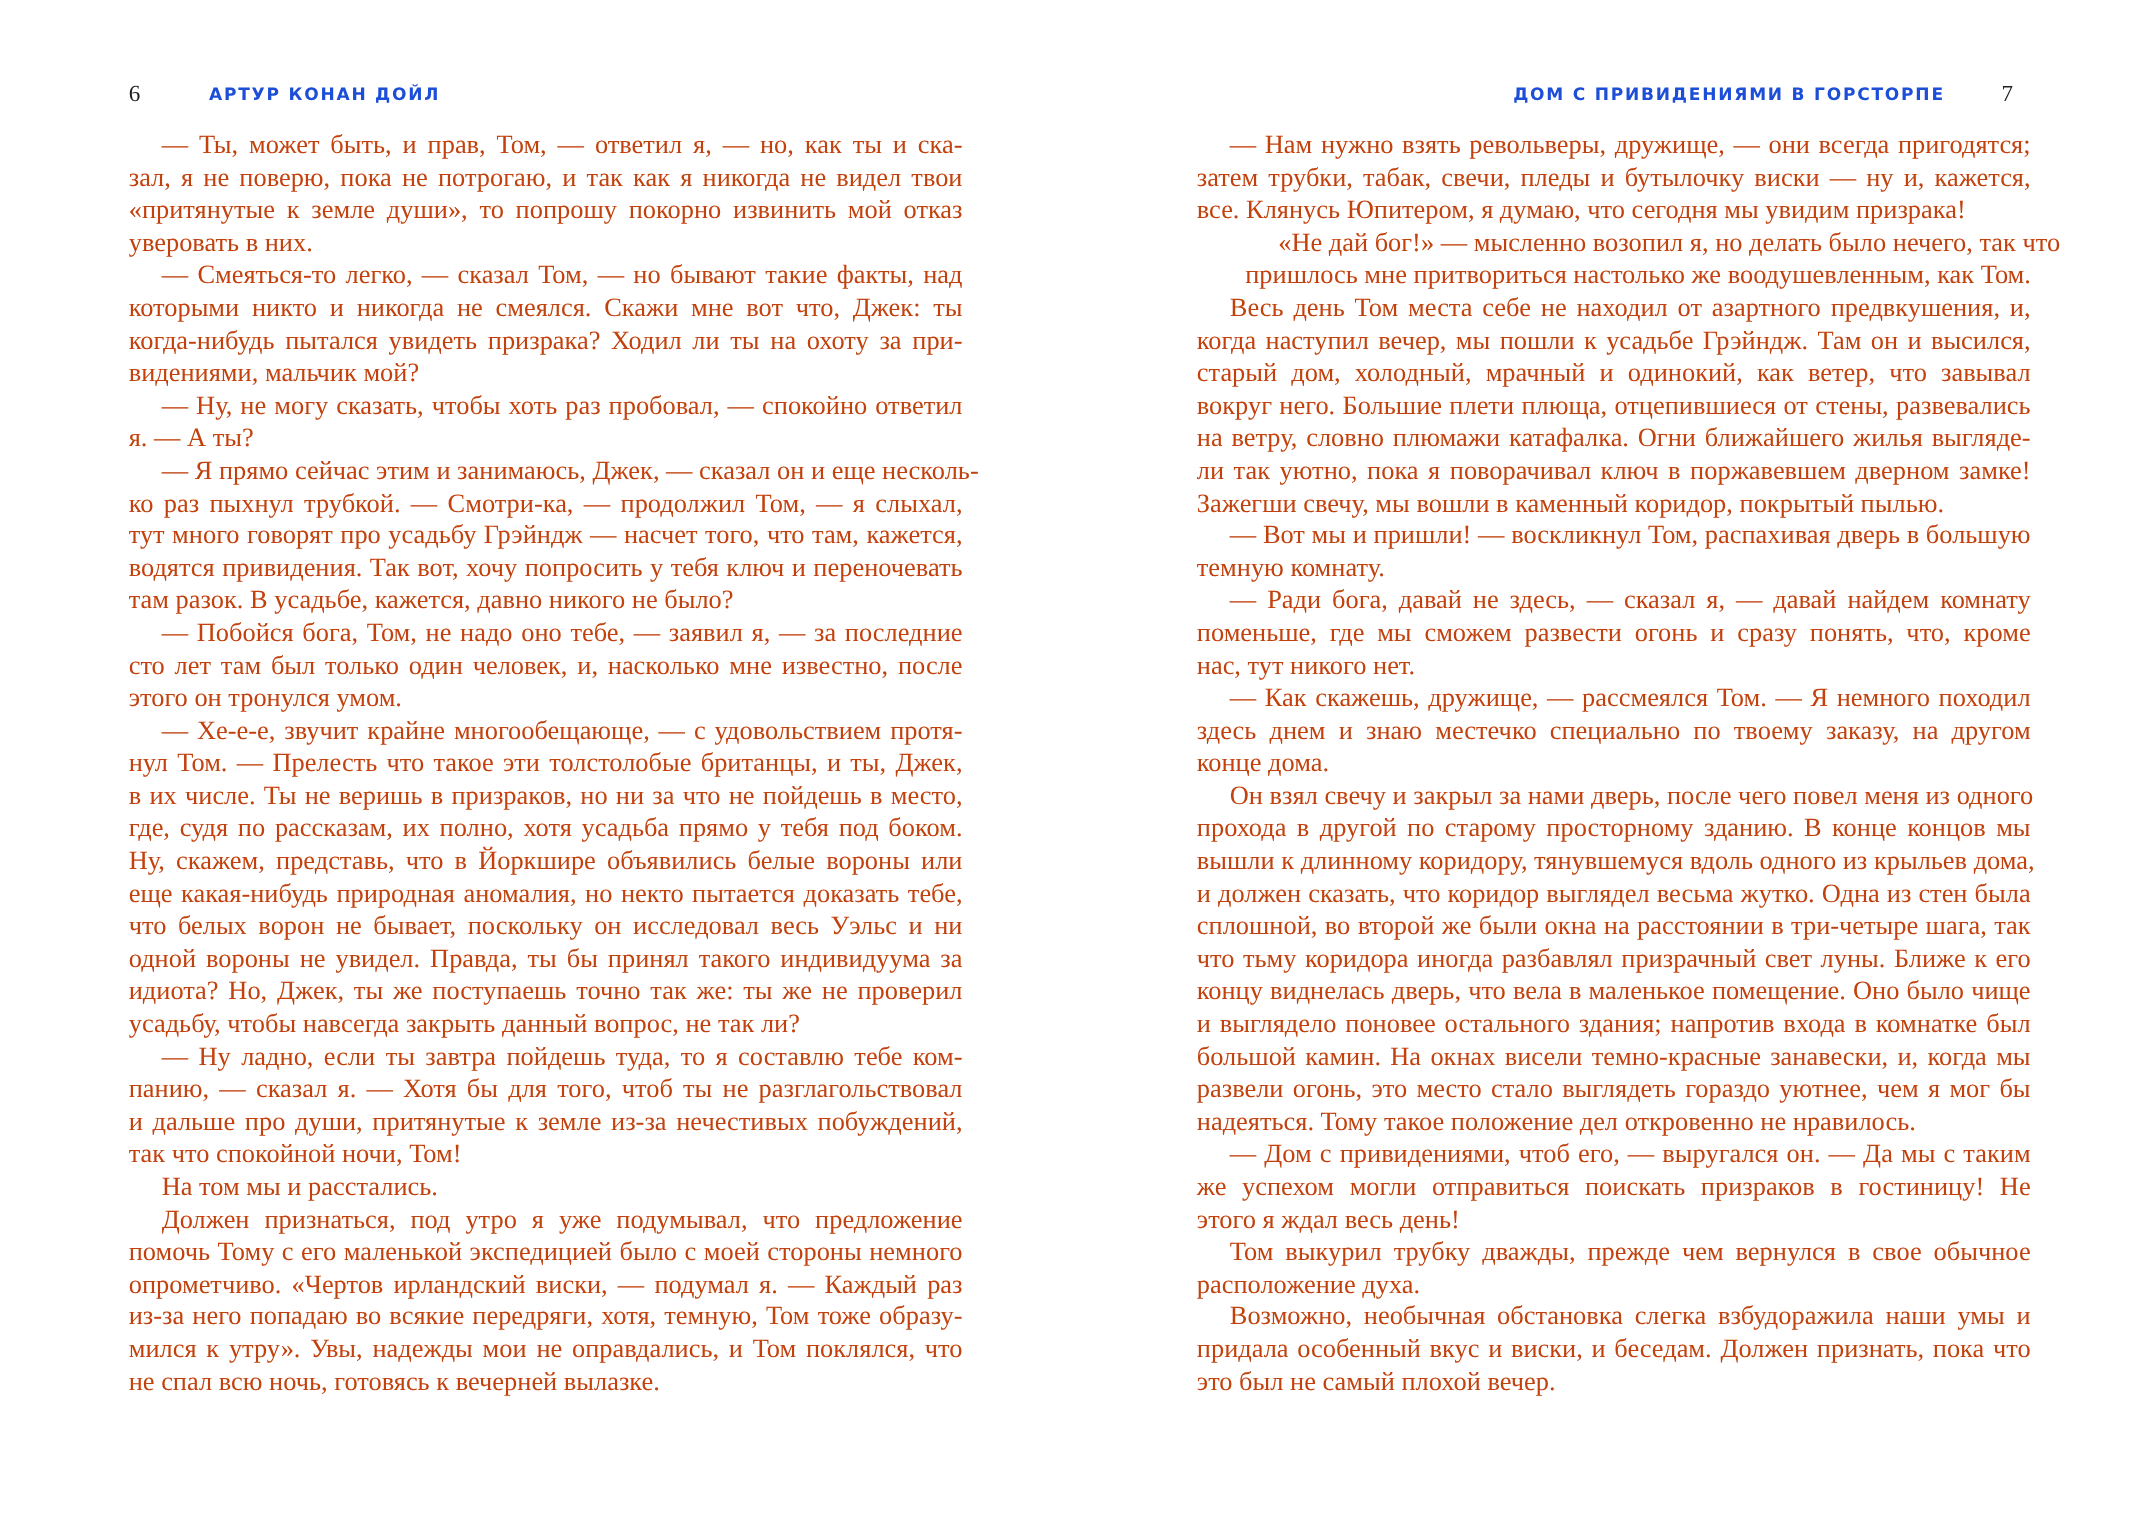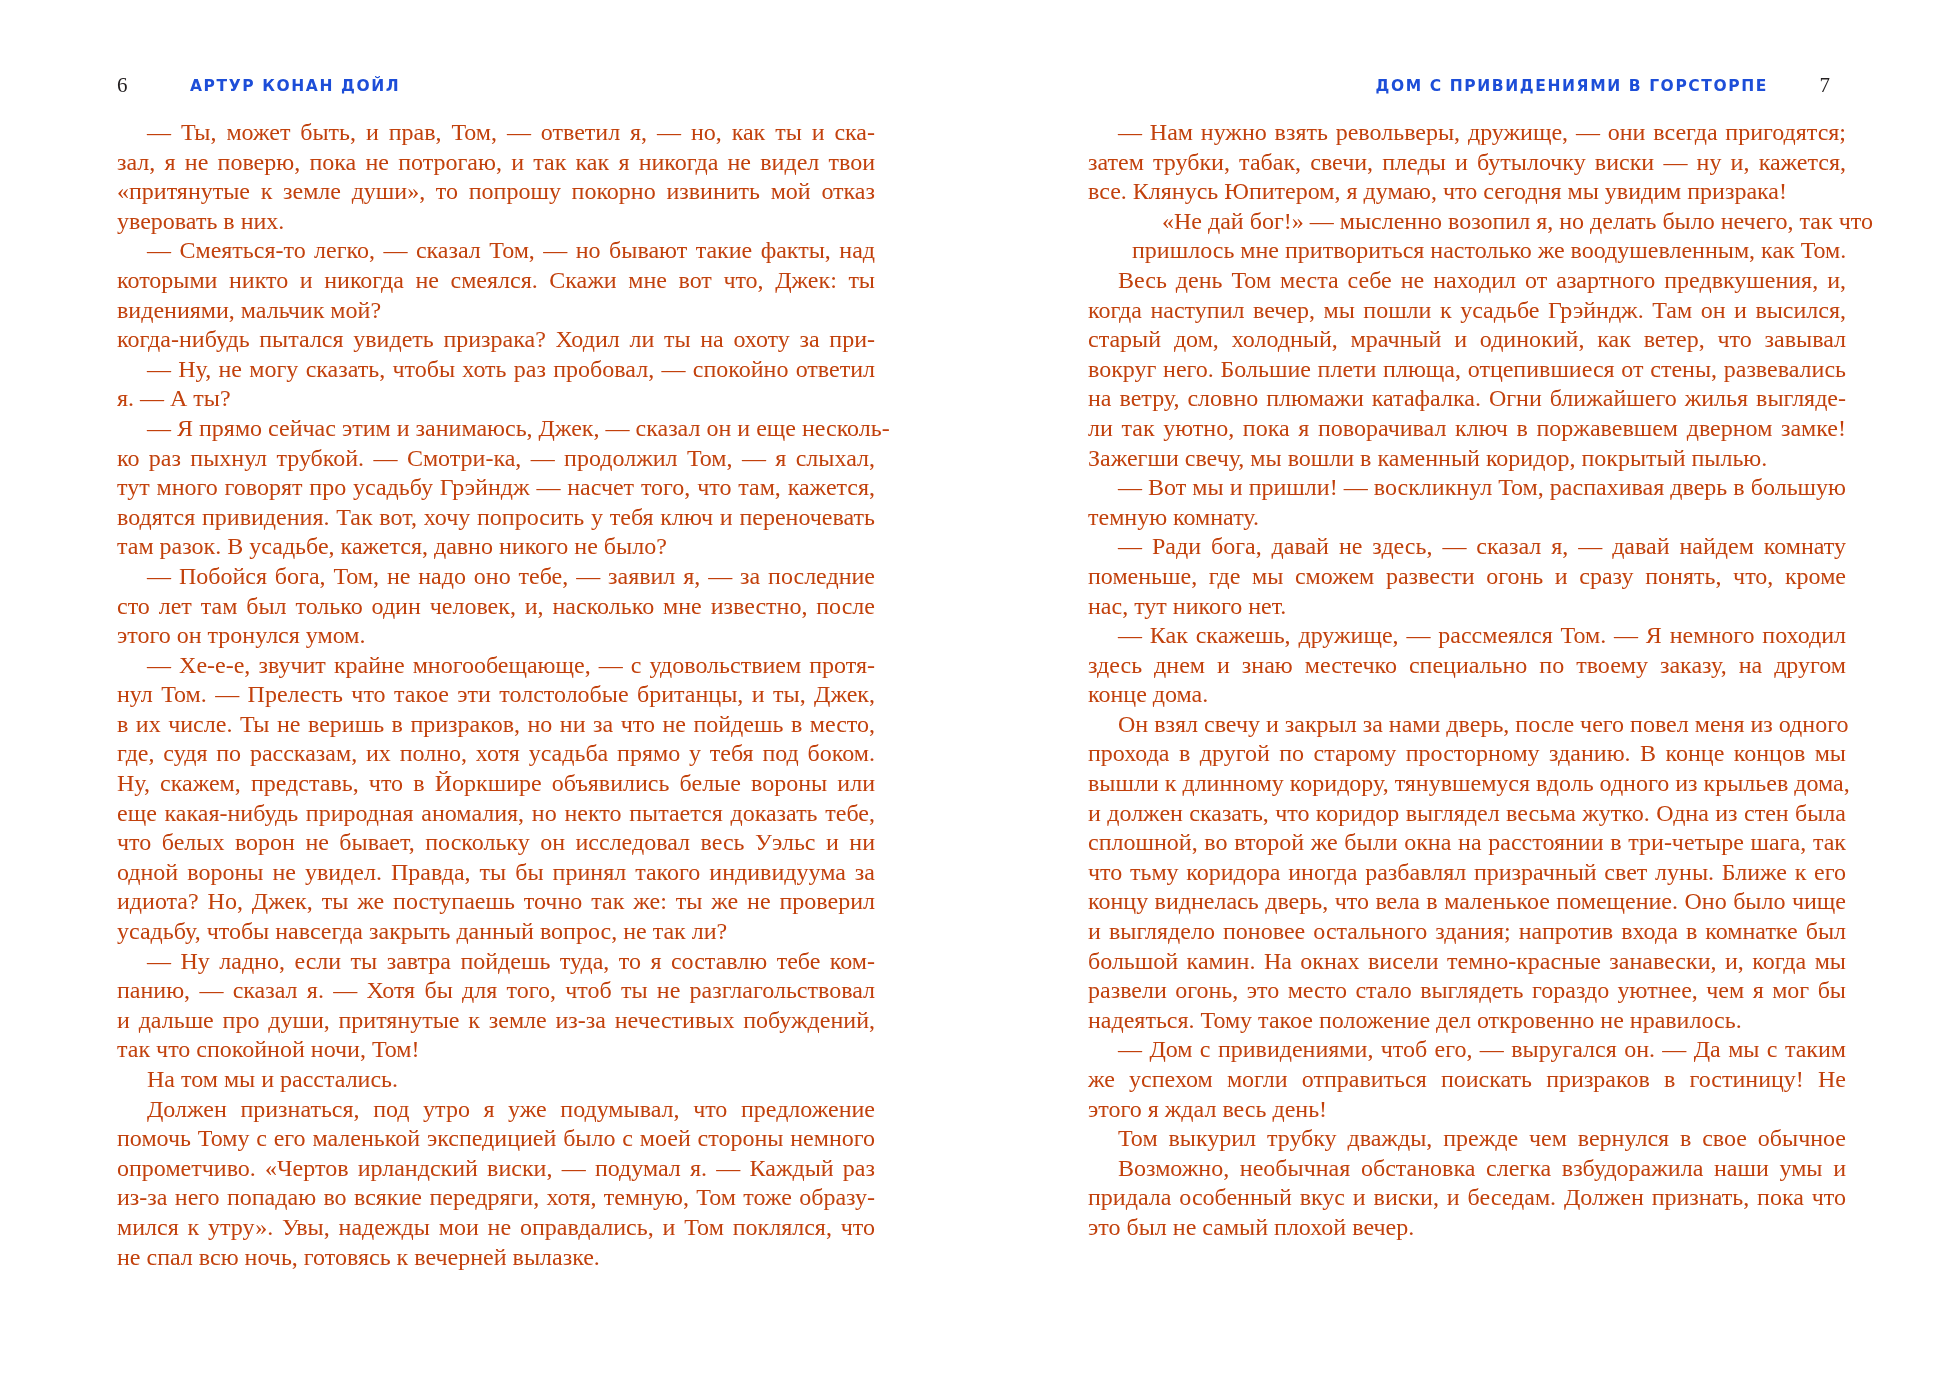--- a/index.html
+++ b/index.html
@@ -45,22 +45,22 @@
   <div class="body-text">
       <p style="text-indent: 0px;">
         <span class="line" style="padding-left: 30px;">— Ты, может быть, и прав, Том, — ответил я, — но, как ты и ска-</span>
         <span class="line">зал, я не поверю, пока не потрогаю, и так как я никогда не видел твои</span>
         <span class="line">«притянутые к земле души», то попрошу покорно извинить мой отказ</span>
         <span class="line last">уверовать в них.</span>
       </p>
       <p style="text-indent: 0px;">
         <span class="line" style="padding-left: 30px;">— Смеяться-то легко, — сказал Том, — но бывают такие факты, над</span>
         <span class="line">которыми никто и никогда не смеялся. Скажи мне вот что, Джек: ты</span>
+        <span class="line">когда-нибудь пытался увидеть призрака? Ходил ли ты на охоту за при-</span>
         <span class="line last">видениями, мальчик мой?</span>
-        <span class="line">когда-нибудь пытался увидеть призрака? Ходил ли ты на охоту за при-</span>
       </p>
       <p style="text-indent: 0px;">
         <span class="line" style="padding-left: 30px;">— Ну, не могу сказать, чтобы хоть раз пробовал, — спокойно ответил</span>
         <span class="line last">я. — А ты?</span>
       </p>
       <p style="text-indent: 0px;">
         <span class="line" style="padding-left: 30px;">— Я прямо сейчас этим и занимаюсь, Джек, — сказал он и еще несколь-</span>
         <span class="line">ко раз пыхнул трубкой. — Смотри-ка, — продолжил Том, — я слыхал,</span>
         <span class="line">тут много говорят про усадьбу Грэйндж — насчет того, что там, кажется,</span>
         <span class="line">водятся привидения. Так вот, хочу попросить у тебя ключ и переночевать</span>
@@ -154,20 +154,21 @@
         <span class="line">развели огонь, это место стало выглядеть гораздо уютнее, чем я мог бы</span>
         <span class="line last">надеяться. Тому такое положение дел откровенно не нравилось.</span>
       </p>
       <p style="text-indent: 0px;">
         <span class="line" style="padding-left: 30px;">— Дом с привидениями, чтоб его, — выругался он. — Да мы с таким</span>
         <span class="line">же успехом могли отправиться поискать призраков в гостиницу! Не</span>
         <span class="line last">этого я ждал весь день!</span>
       </p>
       <p style="text-indent: 0px;">
         <span class="line" style="padding-left: 30px;">Том выкурил трубку дважды, прежде чем вернулся в свое обычное</span>
+        <span class="line last">расположение духа.</span>
       </p>
       <p style="text-indent: 0px;">
         <span class="line" style="padding-left: 30px;">Возможно, необычная обстановка слегка взбудоражила наши умы и</span>
         <span class="line">придала особенный вкус и виски, и беседам. Должен признать, пока что</span>
         <span class="line last">это был не самый плохой вечер.</span>
       </p>
     </div>
 </div>
 
 </body></html>

